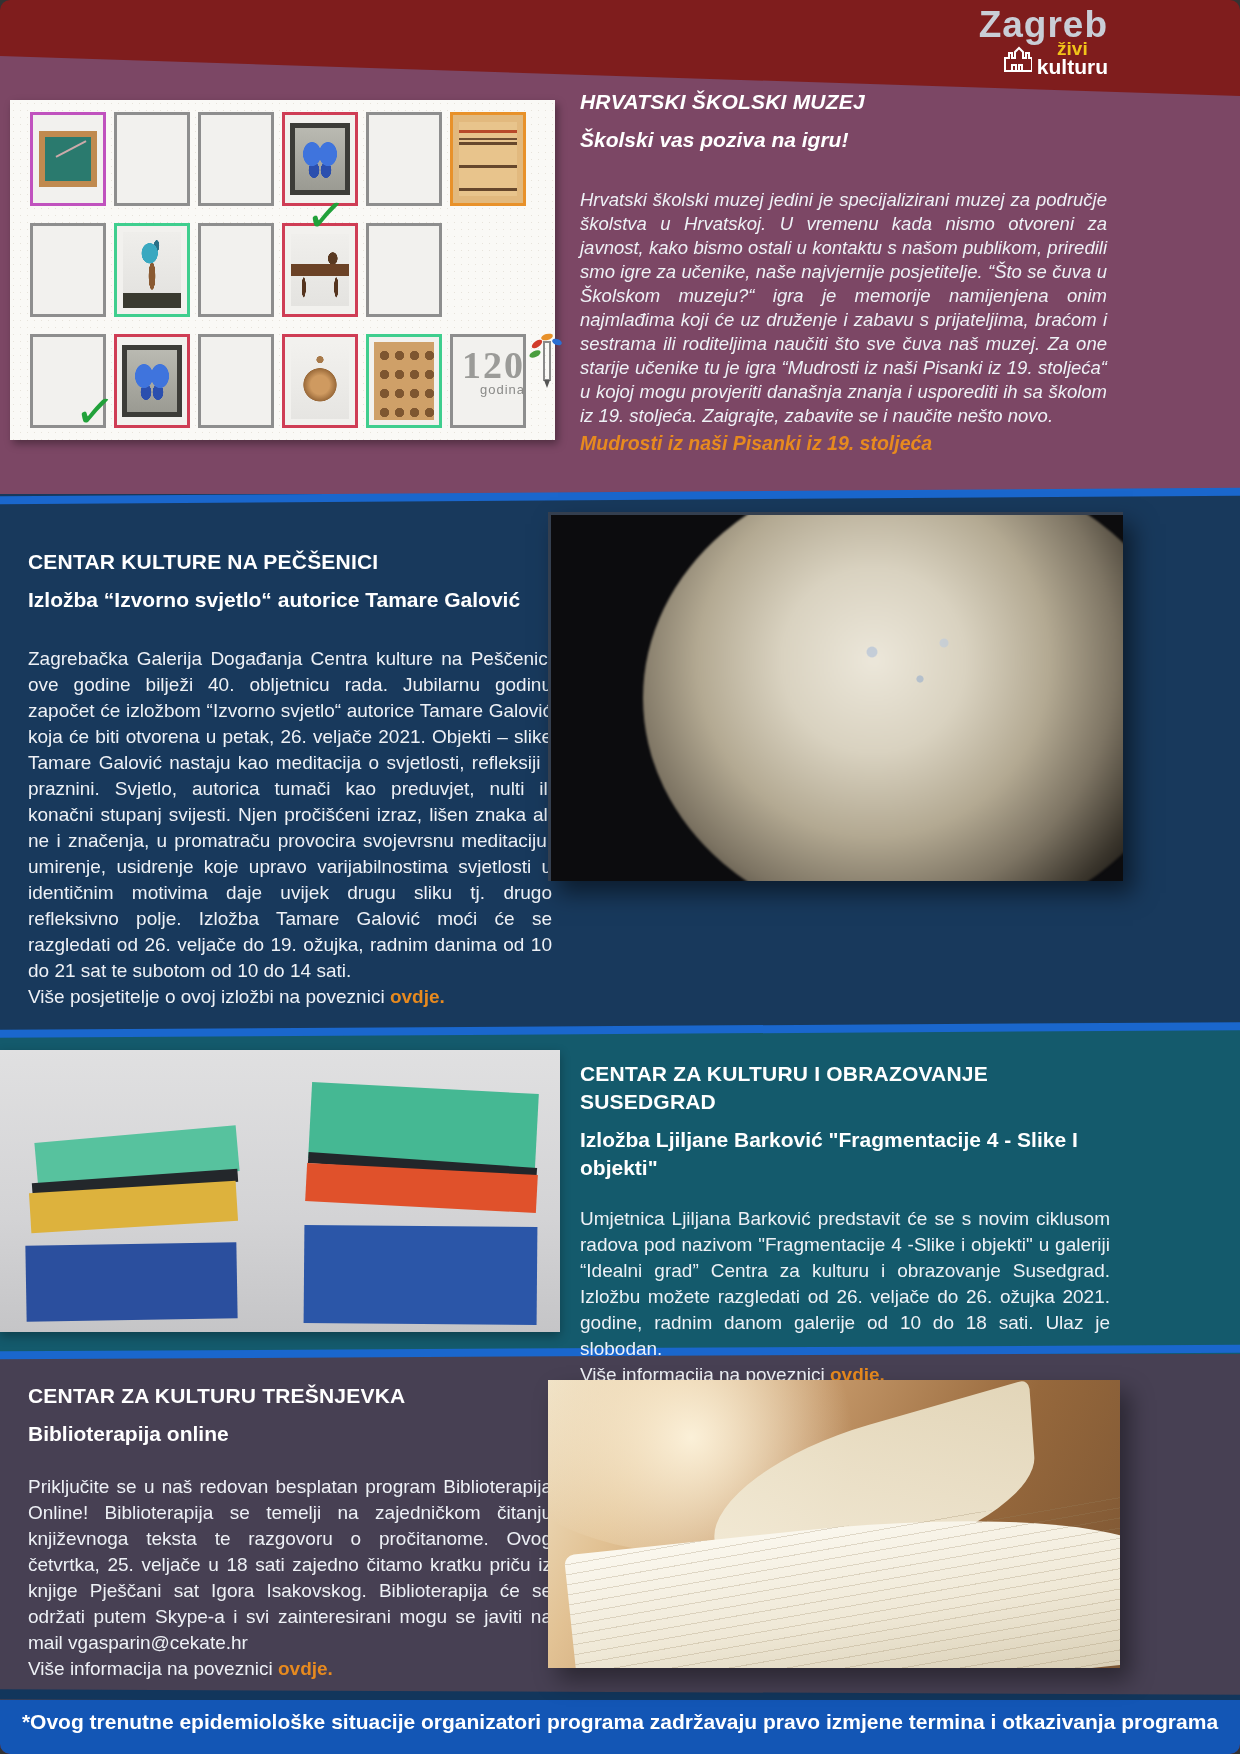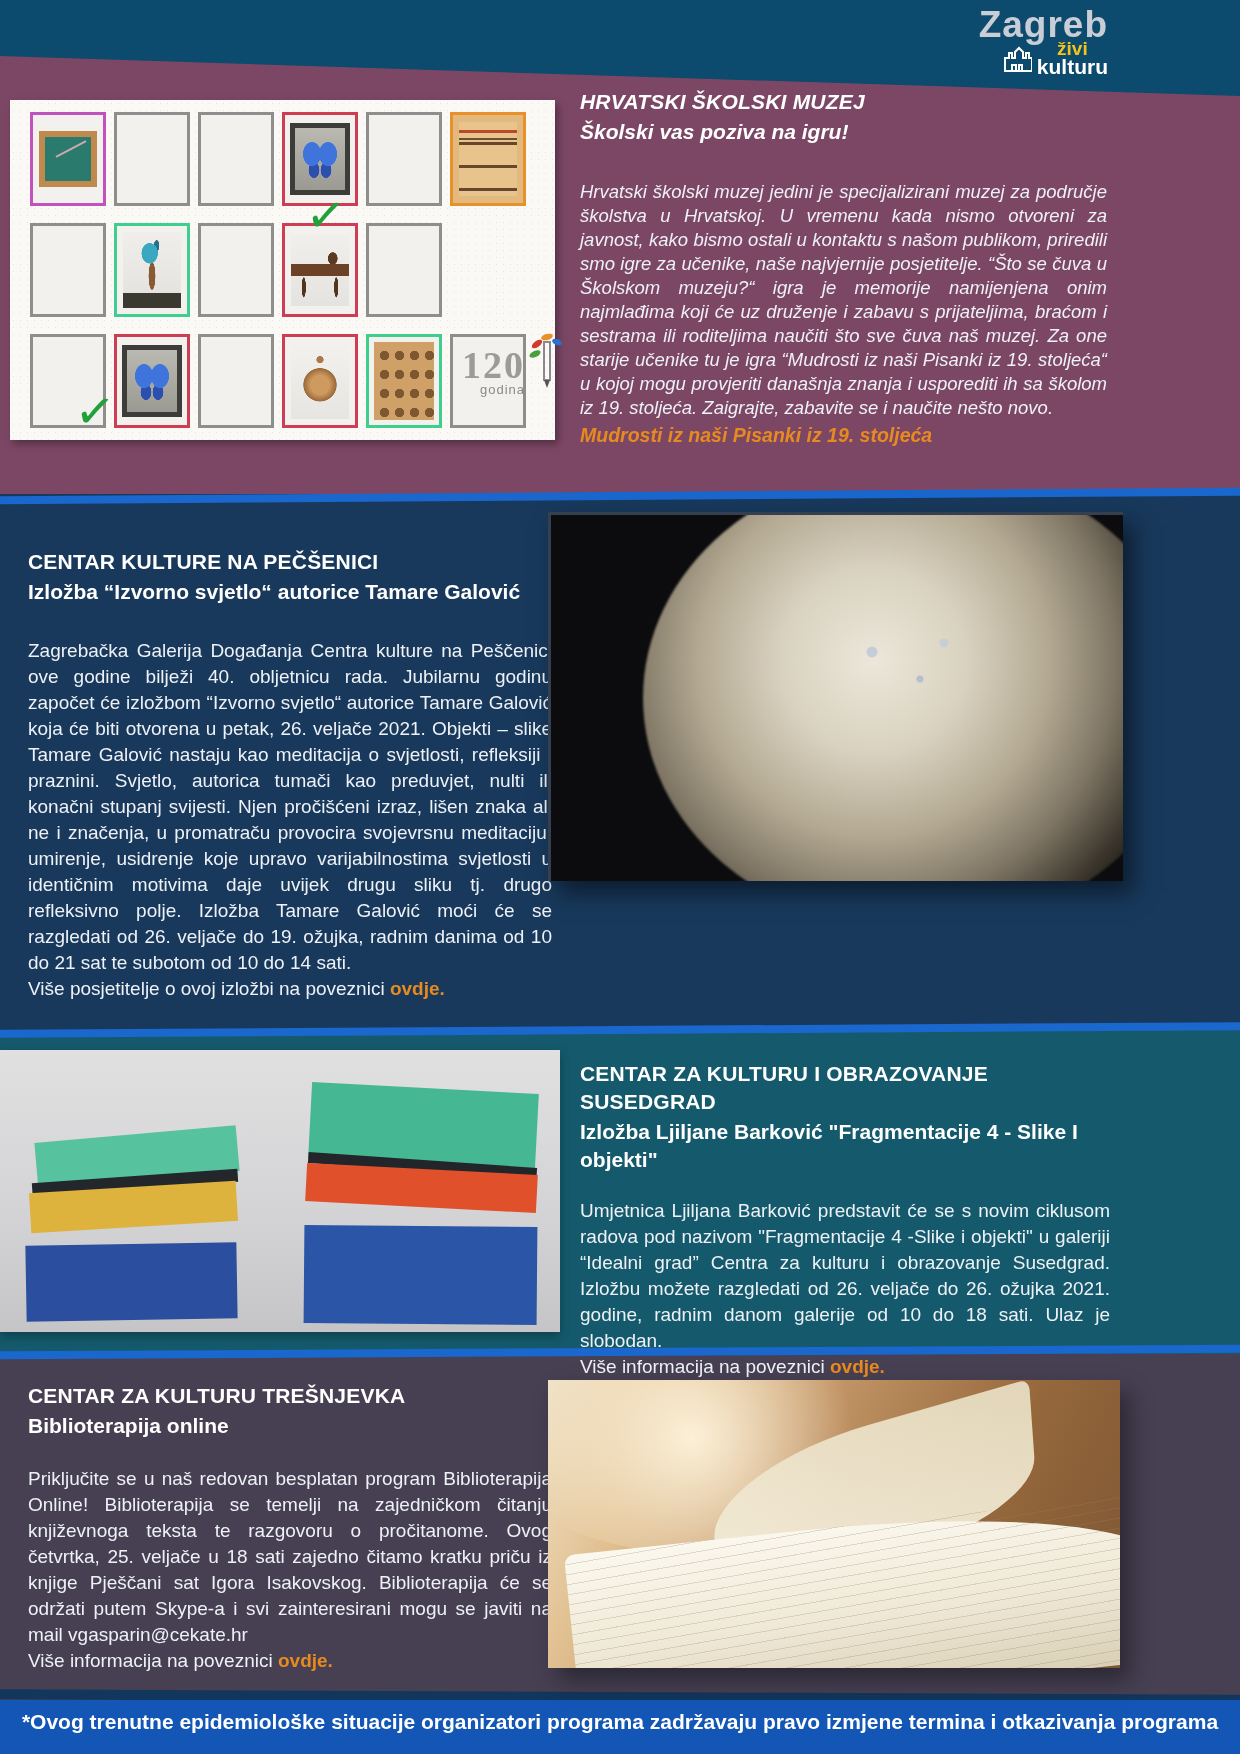--- a/index.html
+++ b/index.html
@@ -1,17 +1,17 @@
 <!DOCTYPE html>
 <html><head>
 <meta charset="utf-8">
 <style>
   html,body{margin:0;padding:0;background:#333;}
   .page{position:relative;width:1240px;height:1754px;overflow:hidden;
-        background:#0c4a6e;font-family:"Liberation Sans",sans-serif;margin:0 auto;}
+        background:#7f1d1d;font-family:"Liberation Sans",sans-serif;margin:0 auto;border-radius:10px;}
   
   .bg{position:absolute;left:0;width:100%;}
   .bg-s1{top:56px;height:440px;background:#7c4765;clip-path:polygon(0 0,100% 40px,100% 100%,0 100%);}
   .bg-s2{top:494px;height:540px;background:#18395c;}
   .bg-s3{top:1030px;height:324px;background:#145a6c;}
   .bg-s4{top:1354px;height:346px;background:#474053;}
   .footer-bar{top:1700px;height:54px;background:#1356b5;}
   .divider{position:absolute;left:-10px;width:1260px;height:8px;background:#1a67cd;}
   .div1{top:492px;transform:rotate(-0.4deg);}
   .div2{top:1026px;transform:rotate(-0.35deg);}
@@ -21,21 +21,21 @@
   
   .zlogo{position:absolute;right:132px;top:6px;text-align:right;line-height:1;}
   .z1{font-size:37px;font-weight:bold;color:#c9cdd6;letter-spacing:1px;}
   .zrow{display:flex;align-items:flex-end;justify-content:flex-end;margin-top:-4px;}
   .zicon{margin-right:5px;margin-bottom:1px;}
   .z2{font-size:19px;font-weight:bold;color:#f2c419;text-align:center;}
   .z3{font-size:21px;font-weight:bold;color:#ffffff;margin-top:-2px;}
   
   .txt{position:absolute;color:#fff;}
   .sec-title{font-size:21px;font-weight:bold;letter-spacing:.2px;line-height:28px;}
-  .sec-sub{font-size:21px;font-weight:bold;line-height:28px;margin-top:2px;}
+  .sec-sub{font-size:21px;font-weight:bold;line-height:28px;margin-top:10px;}
   .sec-body{font-size:19px;line-height:26px;text-align:justify;color:#eef1f6;}
   .more{font-size:19px;line-height:26px;color:#eef1f6;}
   .lnk{color:#e78a1f;font-weight:bold;}
   .s1-text{left:580px;top:88px;width:527px;font-style:italic;}
   .s1-text .sec-body{margin-top:34px;line-height:24px;font-size:18.5px;}
   .s1-link{font-size:19.5px;font-weight:bold;color:#e78a1f;line-height:27px;}
   .s1-links{margin-top:2px;}
   .s2-text{left:28px;top:548px;width:524px;}
   .s2-text .sec-body{margin-top:32px;}
   .s3-text{left:580px;top:1060px;width:530px;}

